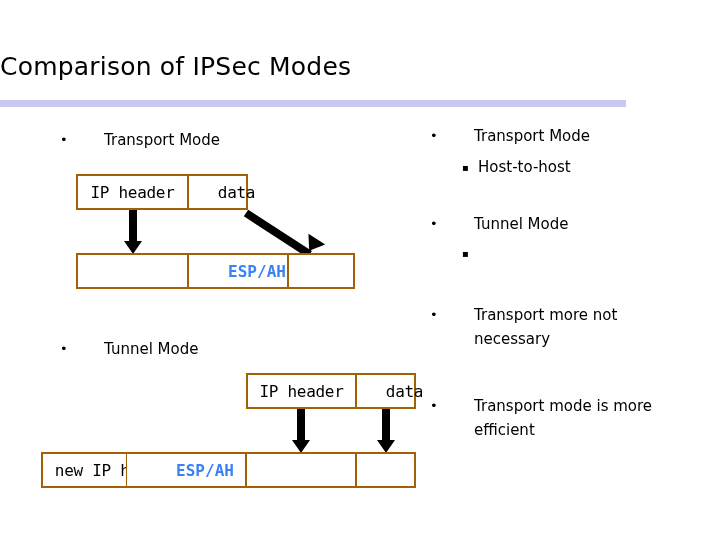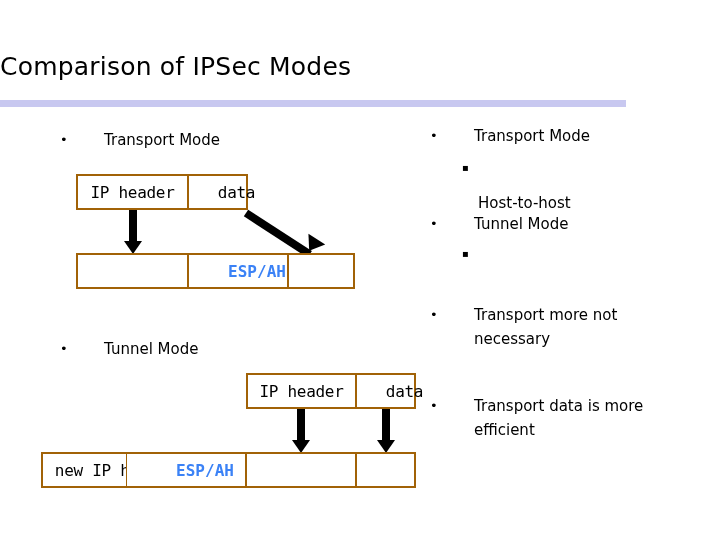--- a/index.html
+++ b/index.html
@@ -73,21 +73,20 @@
   }
 
   .lvl1-text {
     font-size: 15px;
     line-height: 24px;
     margin-left: 28px;
   }
   .lvl2-text {
     font-size: 15px;
     line-height: 21px;
-    margin-top: 36px;
   }
 
   
   #bullet-transport-left { left: 60px; top: 128px; width: 330px; }
   #bullet-tunnel-left    { left: 60px; top: 337px; width: 330px; }
 
   
   #bullet-transport-right { left: 430px;  top: 124px; width: 272px; }
   #bullet-host-to-host    { left: 462px;  top: 157px; width: 250px; }
   #bullet-tunnel-right    { left: 430px;  top: 212px; width: 272px; }
@@ -212,16 +211,16 @@
     <span class="bullet-sq">▪</span>
   </div>
 
   <div class="bullet-row" id="bullet-not-necessary">
     <span class="bullet-dot">•</span>
     <span class="bullet-text lvl1-text">Transport more not necessary</span>
   </div>
 
   <div class="bullet-row" id="bullet-more-efficient">
     <span class="bullet-dot">•</span>
-    <span class="bullet-text lvl1-text">Transport data is more efficient</span>
+    <span class="bullet-text lvl1-text">Transport mode is more efficient</span>
   </div>
 
 </div>
 
 </body></html>

